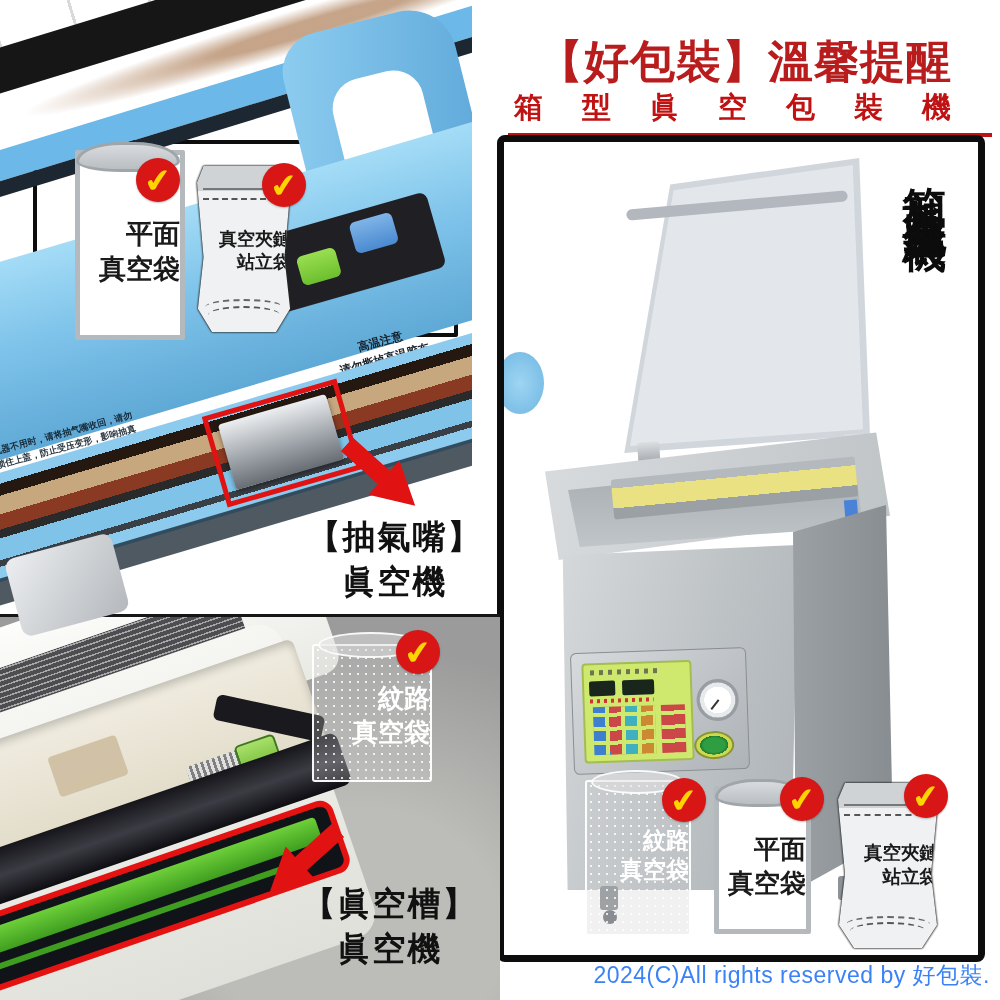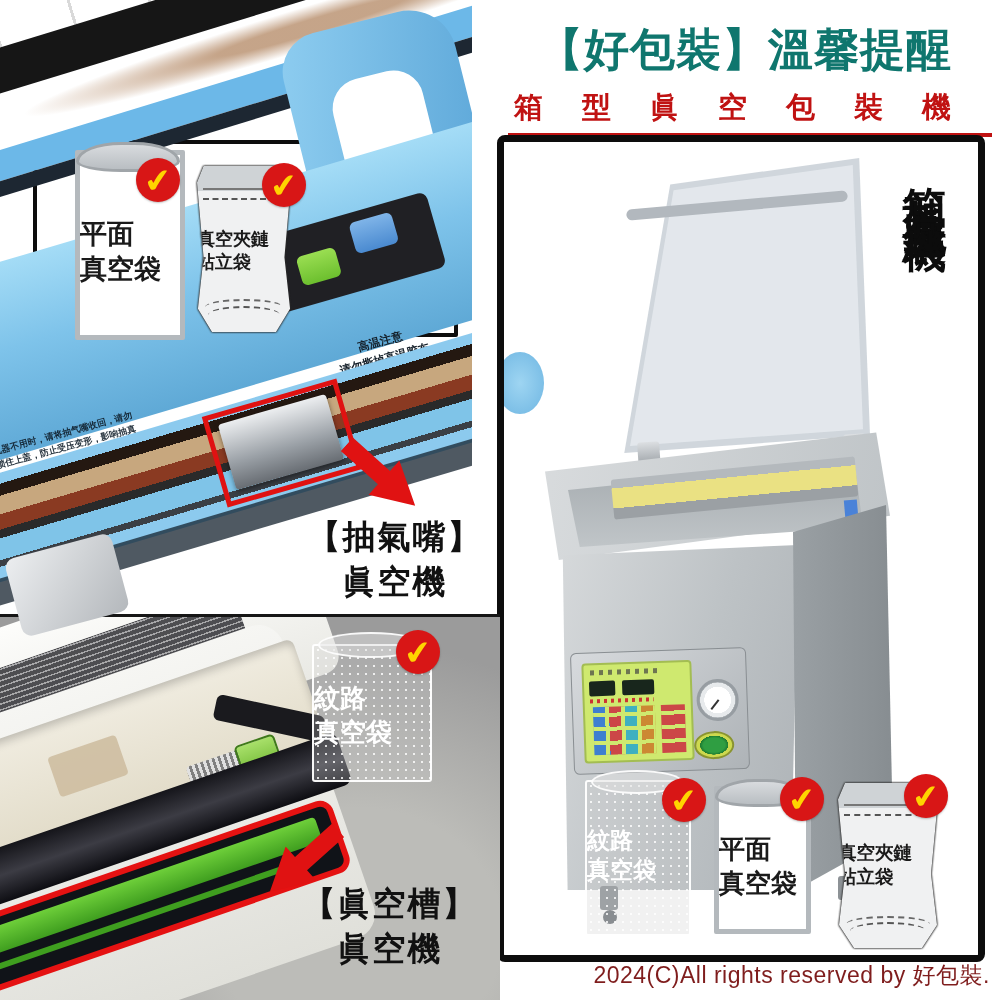--- a/index.html
+++ b/index.html
@@ -2,27 +2,27 @@
 <html><head>
 <meta charset="utf-8">
 <style>
   html,body{margin:0;padding:0}
   body{
     width:1000px;height:1000px;position:relative;overflow:hidden;
     background:#fff;font-family:"Liberation Sans","DejaVu Sans",sans-serif;color:#111;
   }
   .abs{position:absolute}
   
-  .ad-title{left:498px;top:20px;width:494px;text-align:center;font-size:45px;font-weight:700;color:#0f766e;letter-spacing:1px;white-space:nowrap}
+  .ad-title{left:498px;top:32px;width:494px;text-align:center;font-size:45px;font-weight:700;color:#b91c1c;letter-spacing:1px;white-space:nowrap}
   .ad-subtitle{left:508px;top:88px;width:478px;font-size:29px;font-weight:700;color:#c01212;letter-spacing:39px;white-space:nowrap;overflow:hidden;border-bottom:4px solid #c01212;padding:0 0 5px 6px}
   
   .check{width:44px;height:44px;border-radius:50%;background:#d81616;display:flex;align-items:center;justify-content:center;box-shadow:0 1px 2px rgba(0,0,0,.25)}
   .check .g{color:#ffd400;font-size:33px;font-weight:900;transform:rotate(-6deg);line-height:1}
   
-  .bag-label{position:absolute;left:0;width:100%;text-align:left;white-space:pre-line;font-weight:700;color:#1a1a1a;line-height:1.3}
+  .bag-label{position:absolute;left:0;width:100%;text-align:right;white-space:pre-line;font-weight:700;color:#1a1a1a;line-height:1.3}
   .bag-label.light{color:#fff}
   .flatbag{background:#fff;border:5px solid #b4b9bd;border-radius:2px;box-sizing:border-box}
   .flap{position:absolute;background:linear-gradient(#d8dbde,#b9bec2);border:3px solid #a0a5a9;border-radius:50%/75% 75% 40% 40%}
   .texbag{border:2px solid rgba(255,255,255,.95);background-color:rgba(205,205,205,.28);
     background-image:radial-gradient(rgba(255,255,255,.8) 1px,rgba(255,255,255,0) 1.4px);background-size:8px 8px;border-radius:3px}
   .texflap{position:absolute;background:rgba(225,225,225,.5);border:2px solid rgba(255,255,255,.9);border-radius:50%}
   .pouch-wrap{filter:drop-shadow(0 0 1.2px #2a2a2a) drop-shadow(0 0 .4px #2a2a2a)}
   .pouch{width:100%;height:100%;clip-path:polygon(7% 0%,93% 0%,100% 10%,93% 55%,99% 86%,84% 100%,16% 100%,1% 86%,7% 55%,0% 10%);
     background:linear-gradient(180deg,#cfd3d6 0 15%,#f0f1f2 15% 100%);position:relative}
   .pouch .zip{position:absolute;left:6%;right:6%;top:13%;height:8px;border-top:2px solid #777;border-bottom:2px dashed #555}
@@ -35,21 +35,21 @@
   .speedlines{left:0;top:0;width:100%;height:100%;
     background-color:#fff;
     background-image:
       radial-gradient(ellipse at 46% 52%,#fff 0 32%,rgba(255,255,255,0) 62%),
       repeating-conic-gradient(from 3deg at 46% 52%,rgba(25,25,25,0) 0deg 1.1deg,rgba(25,25,25,.45) 1.2deg 1.45deg,rgba(25,25,25,0) 1.55deg 2.8deg,rgba(25,25,25,.3) 2.9dedeg,rgba(25,25,25,.3) 2.9deg 3.05deg,rgba(25,25,25,0) 3.15deg 4.6deg)}
   .vlabel{writing-mode:vertical-rl;text-orientation:upright;font-size:44px;font-weight:700;letter-spacing:7px;color:#0c0c0c;
     text-shadow:0 0 5px #fff,0 0 5px #fff,0 0 8px #fff,0 0 8px #fff}
   .gauge{border-radius:50%;background:radial-gradient(#fff 0 52%,#e7eaec 53% 68%,#b4b9bd 69%);border:3px solid #979da2;box-sizing:border-box}
   .gauge::after{content:"";position:absolute;left:50%;top:50%;width:2px;height:12px;background:#333;transform:rotate(40deg);transform-origin:top center}
   
-  .copyright{left:540px;top:960px;width:450px;text-align:right;font-size:23px;color:#7f1d1d;letter-spacing:.5px}
+  .copyright{left:540px;top:960px;width:450px;text-align:right;font-size:23px;color:#3b82f6;letter-spacing:.5px}
 </style>
 </head>
 <body>
 
 <div class="abs ad-title">【好包裝】溫馨提醒</div>
 <div class="abs ad-subtitle">箱型眞空包裝機</div>
 
 <div class="abs frame">
   <div class="abs speedlines"></div>
 

